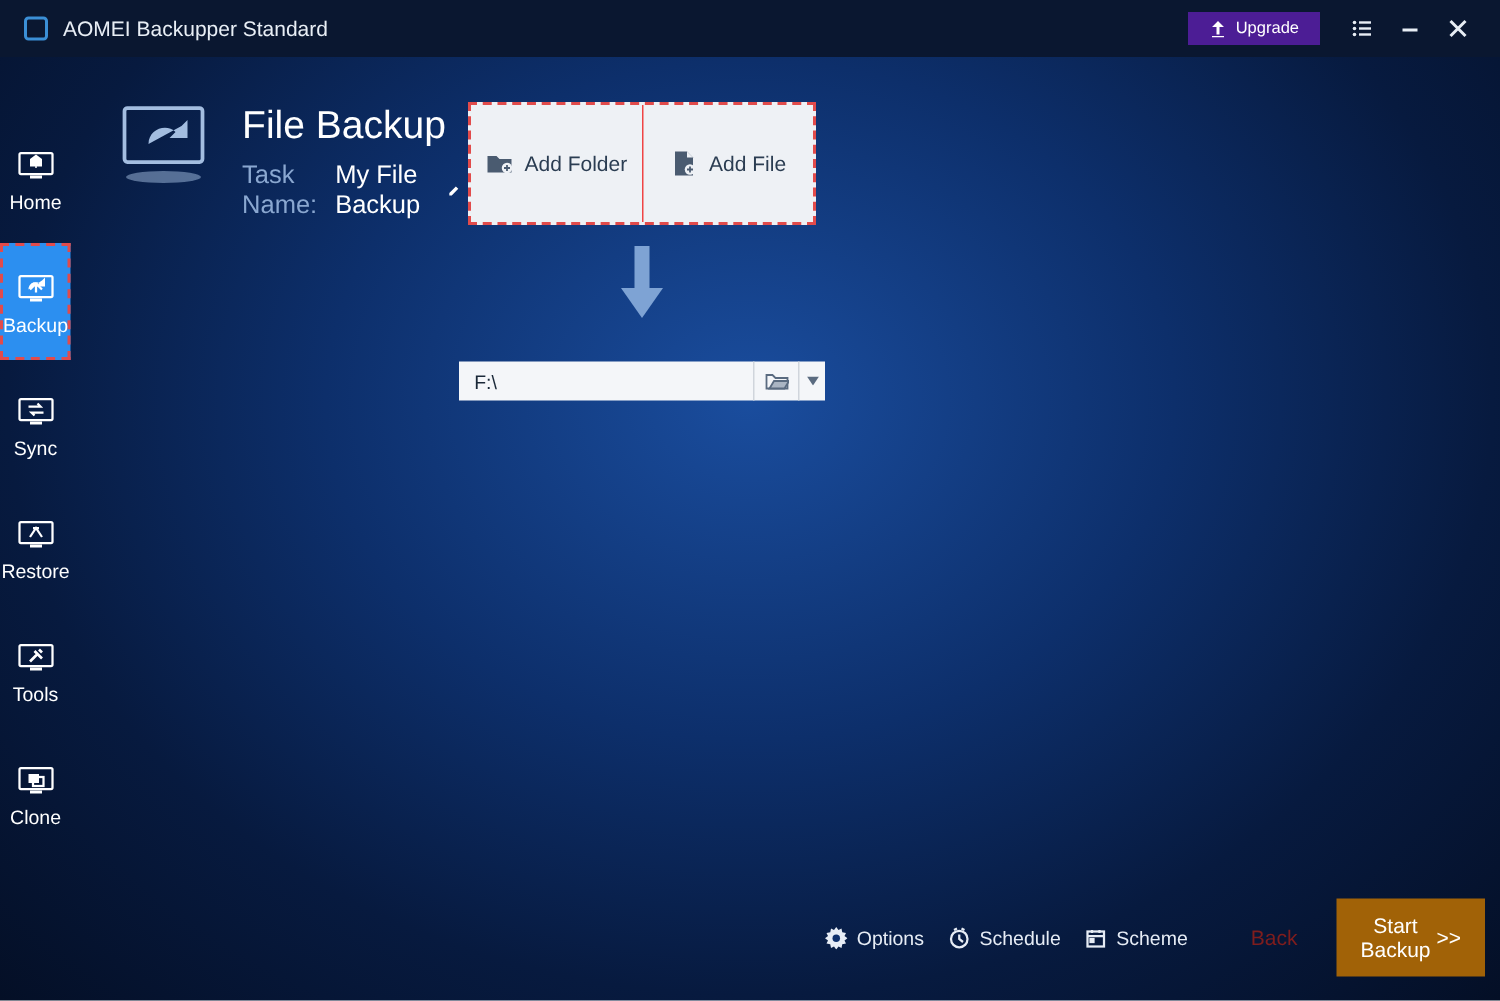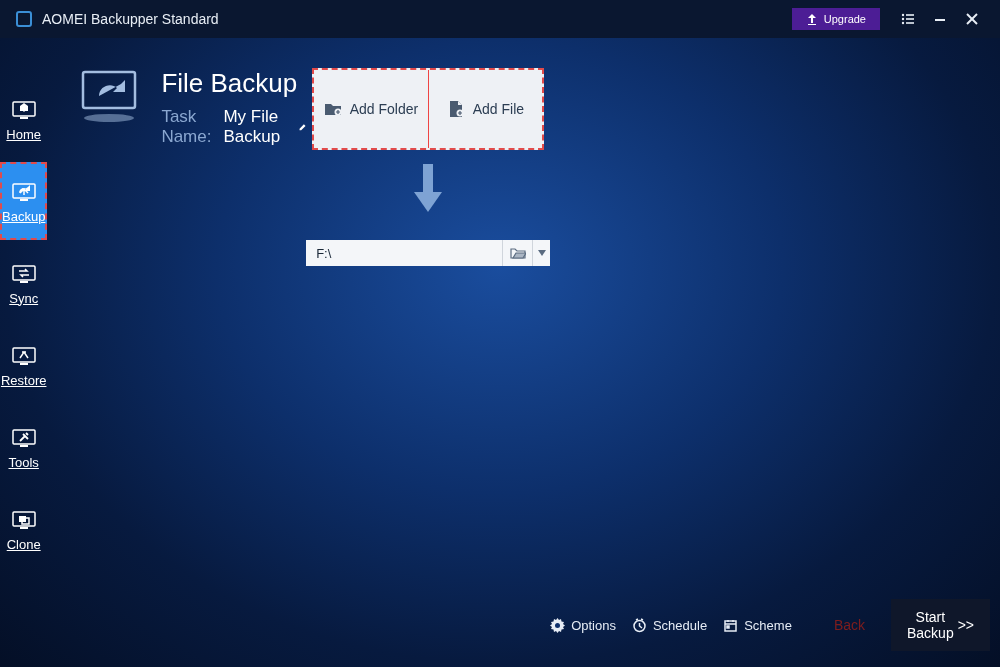--- a/index.html
+++ b/index.html
@@ -58,21 +58,20 @@
     .sidebar-item {
       display: flex;
       flex-direction: column;
       align-items: center;
       justify-content: center;
       height: 78px;
       color: #fff;
       cursor: pointer;
       position: relative;
       margin-bottom: 4px;
-      text-decoration: underline;
     }
     .sidebar-item.active {
       background: #2c8ff0;
       border: 2px dashed #e14b4b;
     }
     .sidebar-item svg { width: 28px; height: 24px; margin-bottom: 6px; }
     .sidebar-item span { font-size: 13px; }
     .content {
       flex: 1;
       padding: 30px 40px 16px 30px;
@@ -169,21 +168,21 @@
     .footer-spacer { flex: 1; }
     .back-btn {
       color: #7f1d1d;
       font-size: 14px;
       background: none;
       border: none;
       cursor: pointer;
       padding: 8px 20px;
     }
     .start-btn {
-      background: #0f172a;
+      background: #a16207;
       color: #fff;
       font-size: 14px;
       border: none;
       padding: 10px 16px;
       cursor: pointer;
       display: flex;
       align-items: center;
       gap: 4px;
     }
   </style>

